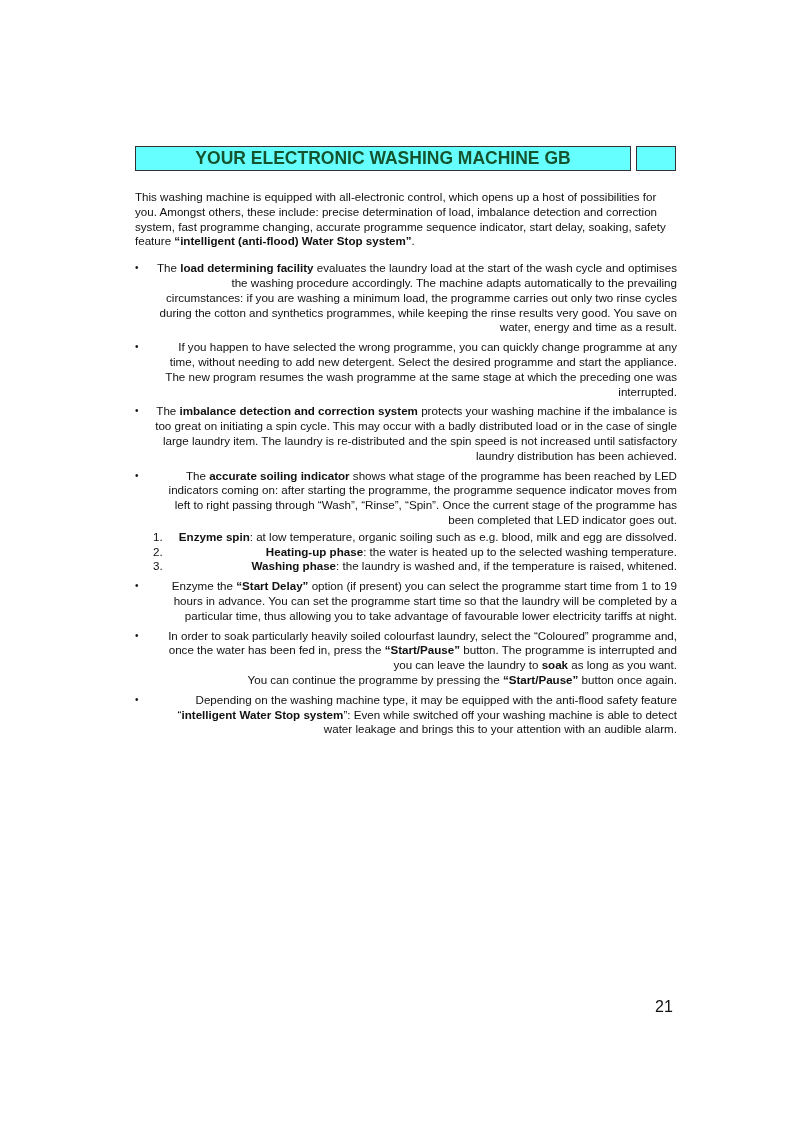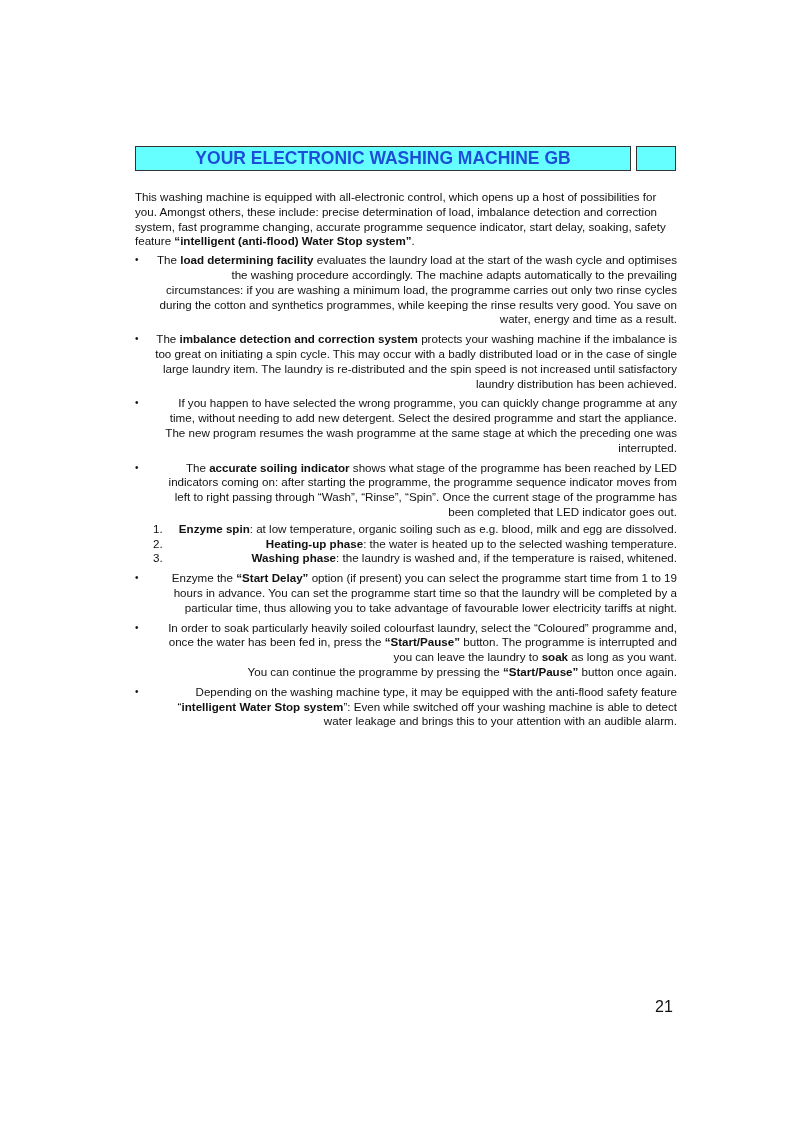--- a/index.html
+++ b/index.html
@@ -1,23 +1,23 @@
 <!DOCTYPE html>
 <html><head>
   <meta charset="utf-8">
   <style>
     html, body { margin:0; padding:0; background:#ffffff; }
     body { width:802px; height:1134px; position:relative; font-family:"Liberation Sans", sans-serif; color:#111; }
     .page { position:absolute; left:0; top:0; width:802px; height:1134px; }
     .header { position:absolute; left:135px; top:146px; width:496px; height:25px; background:#66ffff; border:1px solid #333; box-sizing:border-box; display:flex; align-items:center; justify-content:center; }
-    .header-title { font-weight:bold; font-size:17.5px; letter-spacing:0; color:#1d4ed8; }
+    .header-title { font-weight:bold; font-size:17.5px; letter-spacing:0; color:#14532d; }
     .header-box { position:absolute; left:636px; top:146px; width:40px; height:25px; background:#66ffff; border:1px solid #333; box-sizing:border-box; }
     .body { position:absolute; left:135px; top:190px; width:542px; font-size:11.6px; line-height:14.8px; }
     p { margin:0; }
-    .intro { margin-bottom:4px; }
+    .intro { margin-bottom:12px; }
     ul.bullets { list-style:none; margin:0; padding:0;text-align:right; }
     ul.bullets > li { position:relative; padding-left:18px; margin-bottom:5px; }
     ul.bullets > li::before { content:"•"; position:absolute; left:0; top:0; font-size:10px; }
     .sub { margin-top:10px; }
     ol.phases { margin:2px 0 0 0; padding:0; list-style:none; }
     ol.phases li { position:relative; padding-left:19px; }
     ol.phases li .num { position:absolute; left:0; top:0; }
     b { font-weight:bold; }
     .page-number { position:absolute; left:655px; top:998px; font-size:16px; }
   </style>
@@ -29,23 +29,23 @@
     <span class="header-title">YOUR ELECTRONIC WASHING MACHINE GB</span>
   </div>
   <div class="header-box"></div>
 
   <div class="body">
     <p class="intro"><span>This washing machine is equipped with all-electronic control, which opens up a host of possibilities for you. Amongst others, these include: precise determination of load, imbalance detection and correction system, fast programme changing, accurate programme sequence indicator, start delay, soaking, safety feature </span><b>“intelligent (anti-flood) Water Stop system”</b><span>.</span></p>
 
     <ul class="bullets">
       <li><span>The </span><b>load determining facility</b><span> evaluates the laundry load at the start of the wash cycle and optimises the washing procedure accordingly. The machine adapts automatically to the prevailing circumstances: if you are washing a minimum load, the programme carries out only two rinse cycles during the cotton and synthetics programmes, while keeping the rinse results very good. You save on water, energy and time as a result.</span></li>
 
+      <li><span>If you happen to have selected the wrong programme, you can quickly change programme at any time, without needing to add new detergent. Select the desired programme and start the appliance. The new program resumes the wash programme at the same stage at which the preceding one was interrupted.</span></li>
+
       <li><span>The </span><b>imbalance detection and correction system</b><span> protects your washing machine if the imbalance is too great on initiating a spin cycle. This may occur with a badly distributed load or in the case of single large laundry item. The laundry is re-distributed and the spin speed is not increased until satisfactory laundry distribution has been achieved.</span></li>
-
-      <li><span>If you happen to have selected the wrong programme, you can quickly change programme at any time, without needing to add new detergent. Select the desired programme and start the appliance. The new program resumes the wash programme at the same stage at which the preceding one was interrupted.</span></li>
 
       <li><span>The </span><b>accurate soiling indicator</b><span> shows what stage of the programme has been reached by LED indicators coming on: after starting the programme, the programme sequence indicator moves from left to right passing through “Wash”, “Rinse”, “Spin”. Once the current stage of the programme has been completed that LED indicator goes out.</span>
         <ol class="phases">
           <li><span class="num">1.</span><b>Enzyme spin</b><span>: at low temperature, organic soiling such as e.g. blood, milk and egg are dissolved.</span></li>
           <li><span class="num">2.</span><b>Heating-up phase</b><span>: the water is heated up to the selected washing temperature.</span></li>
           <li><span class="num">3.</span><b>Washing phase</b><span>: the laundry is washed and, if the temperature is raised, whitened.</span></li>
         </ol>
       </li>
 
       <li><span>Enzyme the </span><b>“Start Delay”</b><span> option (if present) you can select the programme start time from 1 to 19 hours in advance. You can set the programme start time so that the laundry will be completed by a particular time, thus allowing you to take advantage of favourable lower electricity tariffs at night.</span></li>

